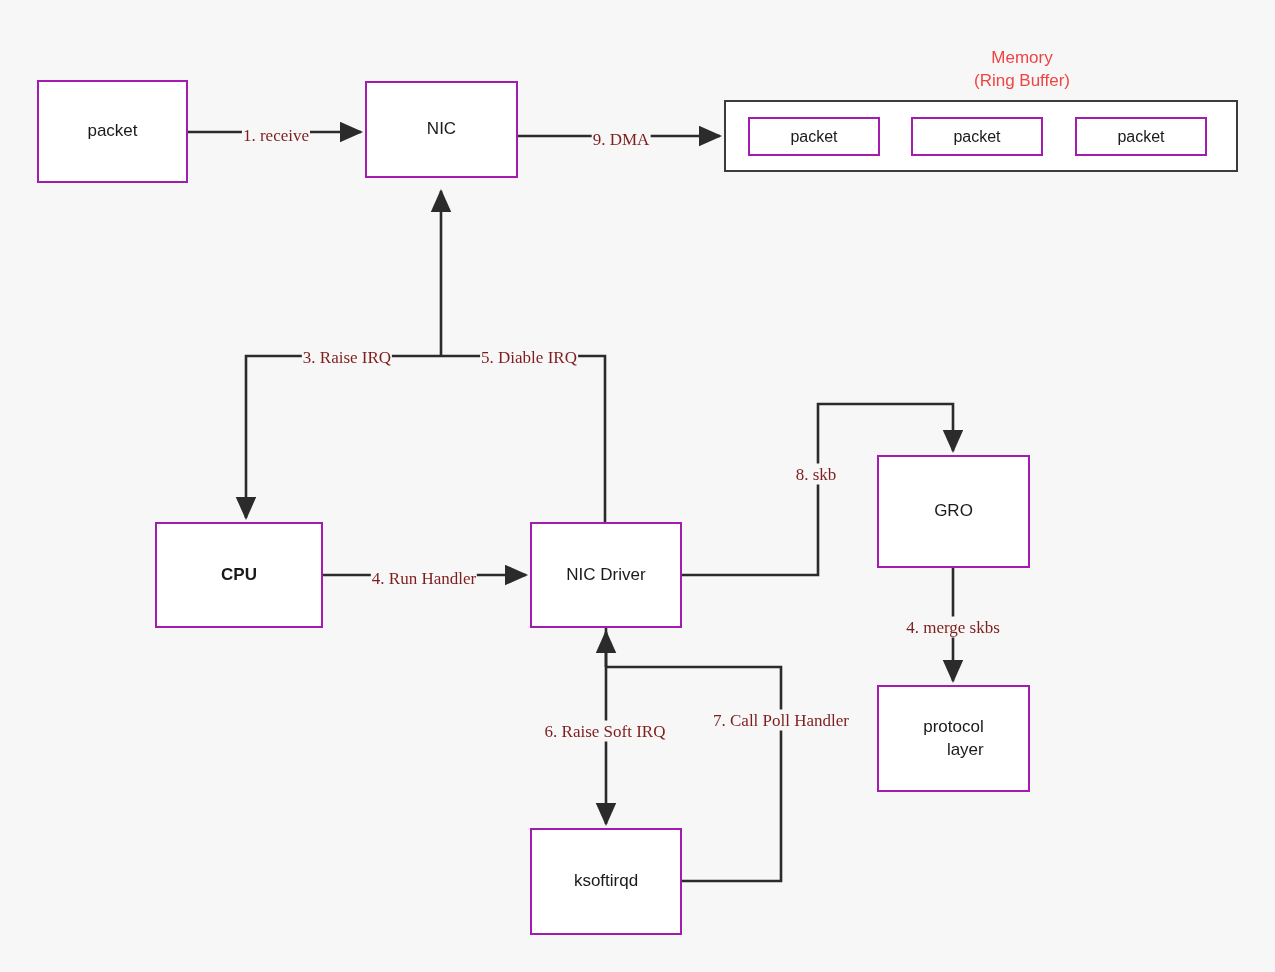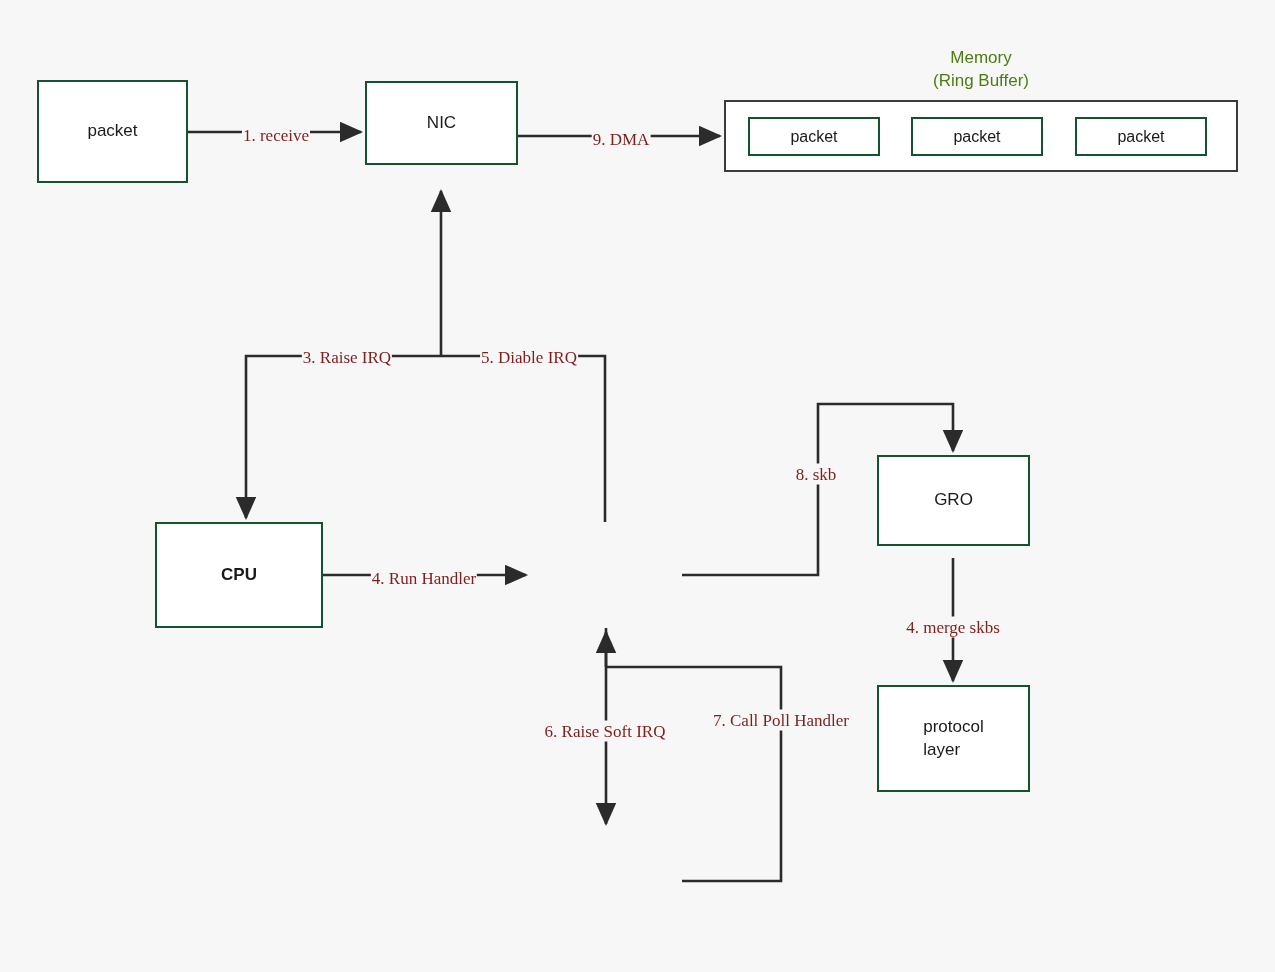--- a/index.html
+++ b/index.html
@@ -18,26 +18,26 @@
   svg.wires {
     position: absolute;
     left: 0; top: 0;
     width: 1275px;
     height: 972px;
     pointer-events: none;
   }
   .node {
     position: absolute;
     background: #ffffff;
-    border: 2px solid #14532d;
+    border: 2px solid #a21caf;
     box-sizing: border-box;
     display: flex;
     align-items: center;
     justify-content: center;
-    text-align: left;
+    text-align: right;
     color: #1a1a1a;
     font-size: 17px;
     line-height: 1.35;
     white-space: pre-line;
   }
   .node.inner {
     border-width: 2px;
     font-size: 16px;
   }
   .group-box {
@@ -53,26 +53,27 @@
     font-size: 17px;
     line-height: 1;
     padding: 2px 1px;
     white-space: nowrap;
     transform: translate(-50%, -50%);
     text-align: center;
     font-family: Liberation Serif, serif;
   }
   .group-title {
     position: absolute;
-    color: #4d7c0f;
+    color: #ef4444;
     font-size: 17px;
     line-height: 1.35;
     text-align: center;
     transform: translateX(-50%);
     white-space: pre-line;
+    margin-left: 41px;
   }
 </style>
 </head>
 <body>
 
 <div id="canvas">
 
   <svg class="wires" viewBox="0 0 1275 972" xmlns="http://www.w3.org/2000/svg">
     <defs>
       <marker id="arrow" markerWidth="10" markerHeight="10" refX="8.2" refY="4" orient="auto" markerUnits="strokeWidth">
@@ -100,39 +101,41 @@
       <path d="M606,667 L606,632" marker-end="url(#arrow)"></path>
 
       <path d="M682,575 L818,575 L818,404 L953,404 L953,451" marker-end="url(#arrow)"></path>
 
       <path d="M953,558 L953,681" marker-end="url(#arrow)"></path>
     </g>
   </svg>
 
   <div class="node" style="left:37px; top:80px; width:151px; height:103px;">packet</div>
 
-  <div class="node" style="left:365px; top:81px; width:153px; height:84px;">NIC</div>
+  <div class="node" style="left:365px; top:81px; width:153px; height:97px;">NIC</div>
 
   <div class="group-title" style="left:981px; top:47px;">Memory
 (Ring Buffer)</div>
 
   <div class="group-box" style="left:724px; top:100px; width:514px; height:72px;"></div>
 
   <div class="node inner" style="left:748px; top:117px; width:132px; height:39px;">packet</div>
   <div class="node inner" style="left:911px; top:117px; width:132px; height:39px;">packet</div>
   <div class="node inner" style="left:1075px; top:117px; width:132px; height:39px;">packet</div>
 
   <div class="node" style="left:155px; top:522px; width:168px; height:106px;font-weight:bold;">CPU</div>
 
+  <div class="node" style="left:530px; top:522px; width:152px; height:106px;">NIC Driver</div>
 
-  <div class="node" style="left:877px; top:455px; width:153px; height:91px;">GRO</div>
+  <div class="node" style="left:877px; top:455px; width:153px; height:113px;">GRO</div>
 
   <div class="node" style="left:877px; top:685px; width:153px; height:107px;">protocol
 layer</div>
 
+  <div class="node" style="left:530px; top:828px; width:152px; height:107px;">ksoftirqd</div>
 
   <div class="edge-label" style="left:276px; top:135px;">1. receive</div>
 
   <div class="edge-label" style="left:621px; top:139px;">9. DMA</div>
 
   <div class="edge-label" style="left:347px; top:357px;">3. Raise IRQ</div>
 
   <div class="edge-label" style="left:424px; top:578px;">4. Run Handler</div>
 
   <div class="edge-label" style="left:529px; top:357px;">5. Diable IRQ</div>

